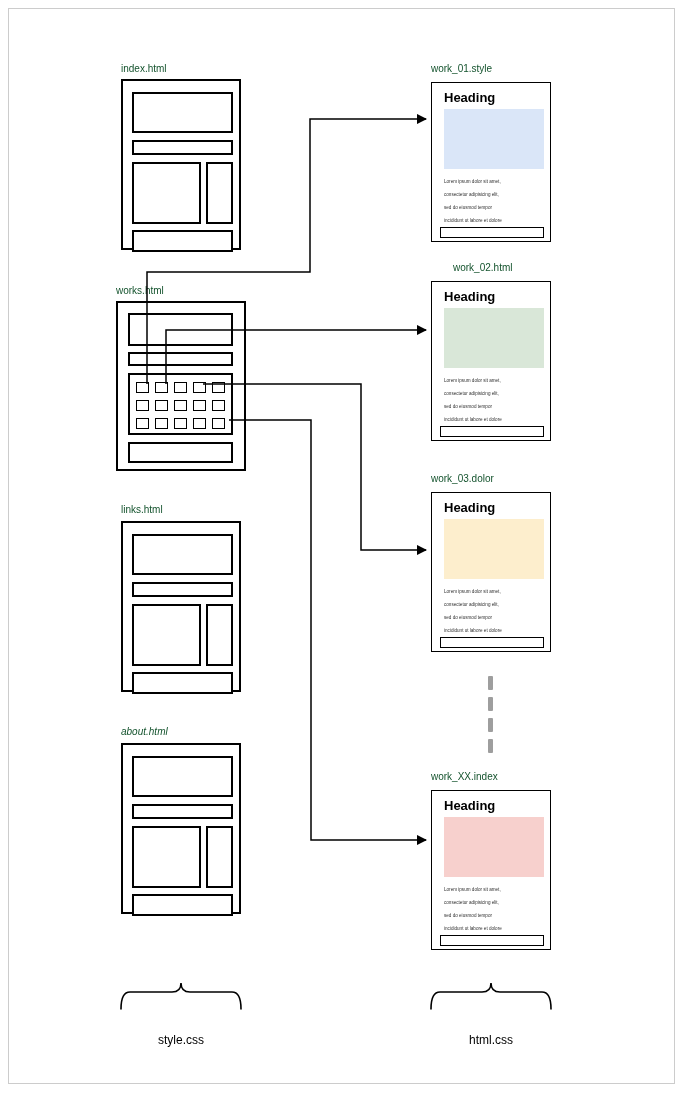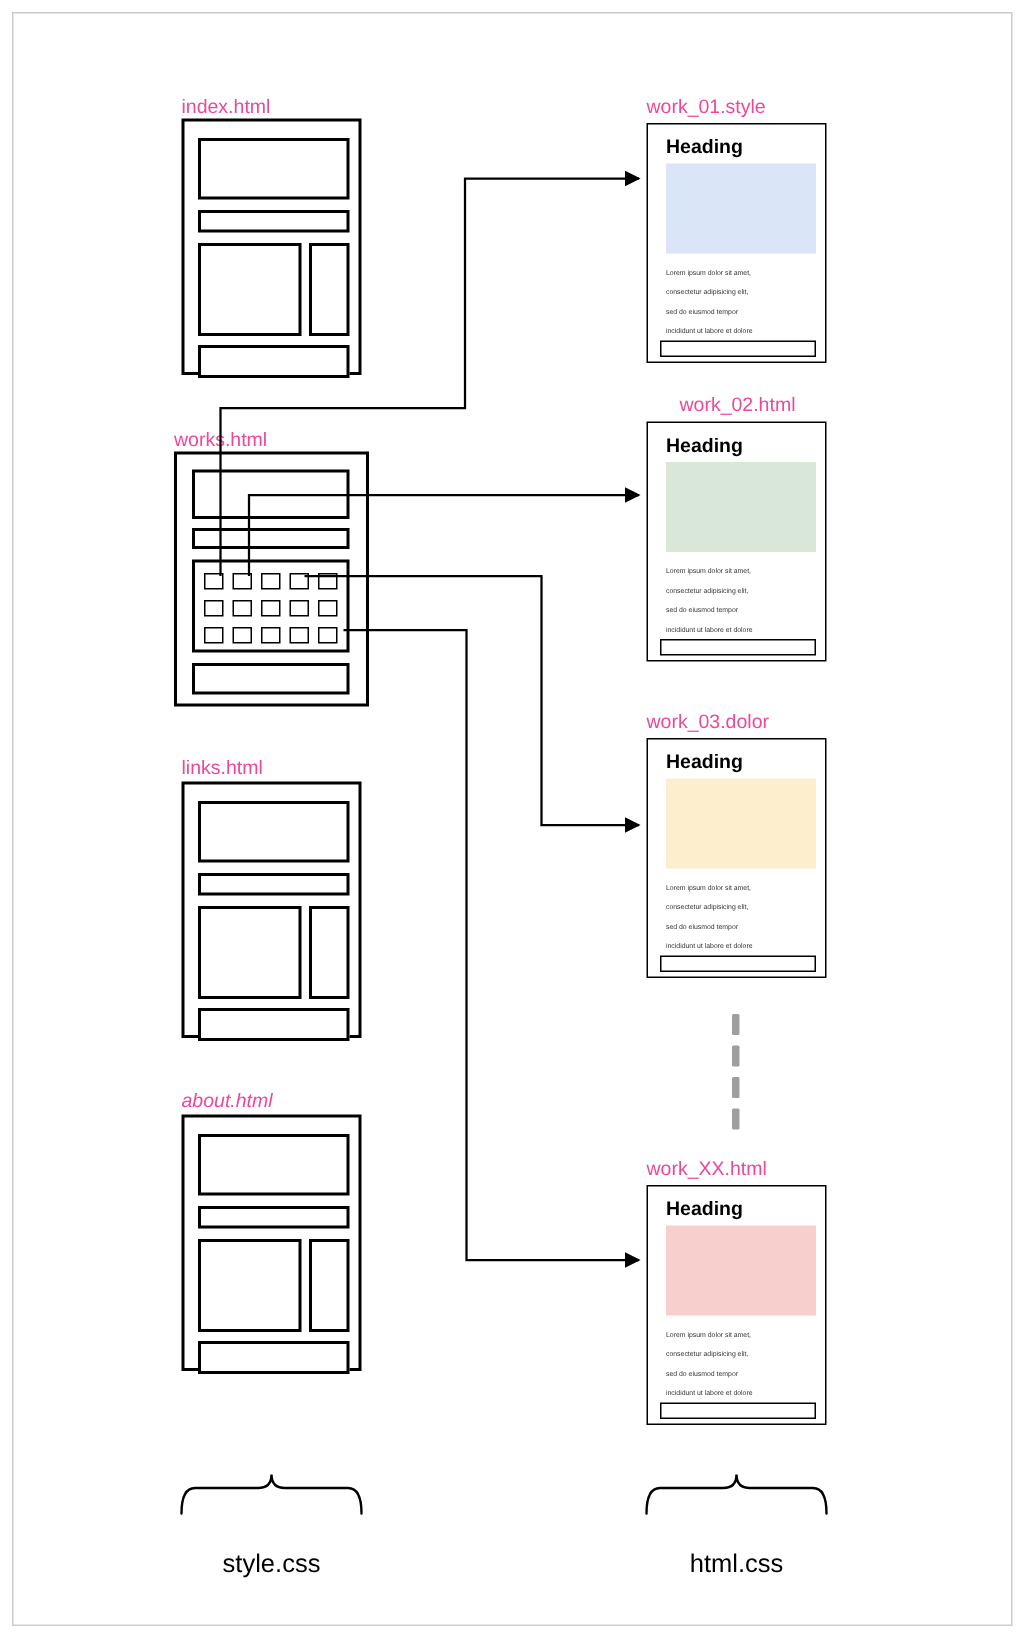--- a/index.html
+++ b/index.html
@@ -1,28 +1,28 @@
 <!DOCTYPE html>
 <html><head>
 <meta charset="utf-8">
 <style>
   html,body{margin:0;padding:0;background:#ffffff;}
   body{font-family:"Liberation Sans",sans-serif;}
   #canvas{position:relative;width:684px;height:1093px;background:#ffffff;overflow:hidden;}
   #frame{position:absolute;left:8px;top:8px;width:667px;height:1076px;border:1px solid #cccccc;box-sizing:border-box;background:#ffffff;}
-  .label{position:absolute;font-size:13px;color:#ec4899;white-space:nowrap;line-height:1;}
+  .label{position:absolute;font-size:10px;color:#14532d;white-space:nowrap;line-height:1;}
   .page-card{position:absolute;border:2px solid #000000;background:#ffffff;box-sizing:border-box;}
   .blk{position:absolute;border:2px solid #000000;background:#ffffff;box-sizing:border-box;}
   .work-card{position:absolute;border:1px solid #000000;background:#ffffff;box-sizing:border-box;}
   .work-heading{position:absolute;left:12px;top:8px;font-size:13px;font-weight:bold;color:#000000;line-height:1;}
   .work-img{position:absolute;left:12px;top:26px;width:100px;height:60px;}
   .work-lorem{position:absolute;left:12px;font-size:4.6px;color:#333333;line-height:9.5px;white-space:nowrap;}
   .work-foot{position:absolute;left:8px;border:1px solid #000000;background:#ffffff;box-sizing:border-box;}
   .thumb{position:absolute;border:1.5px solid #000000;background:#ffffff;box-sizing:border-box;width:13px;height:11px;}
-  .brace-label{position:absolute;font-size:17px;color:#000000;text-align:center;}
+  .brace-label{position:absolute;font-size:12px;color:#000000;text-align:center;}
   svg.wires{position:absolute;left:0;top:0;width:684px;height:1093px;pointer-events:none;}
   .dash{position:absolute;width:5px;height:14px;background:#9e9e9e;border-radius:1px;}
 </style>
 </head>
 <body>
 
 <div id="canvas">
   <div id="frame"></div>
 
   <div class="label" style="left:121px;top:64px;">index.html</div>
@@ -109,21 +109,21 @@
     <div class="work-foot" style="top:144px;width:104px;height:11px;"></div>
   </div>
 
   <div>
     <div class="dash" style="left:488px;top:676px;"></div>
     <div class="dash" style="left:488px;top:697px;"></div>
     <div class="dash" style="left:488px;top:718px;"></div>
     <div class="dash" style="left:488px;top:739px;"></div>
   </div>
 
-  <div class="label" style="left:431px;top:772px;">work_XX.html</div>
+  <div class="label" style="left:431px;top:772px;">work_XX.index</div>
   <div class="work-card" style="left:431px;top:790px;width:120px;height:160px;">
     <div class="work-heading">Heading</div>
     <div class="work-img" style="background-color: rgb(247, 208, 205);"></div>
     <div class="work-lorem" style="top:94px;">Lorem ipsum dolor sit amet,</div>
     <div class="work-lorem" style="top:107px;">consectetur adipisicing elit,</div>
     <div class="work-lorem" style="top:120px;">sed do eiusmod tempor</div>
     <div class="work-lorem" style="top:133px;">incididunt ut labore et dolore</div>
     <div class="work-foot" style="top:144px;width:104px;height:11px;"></div>
   </div>
 

